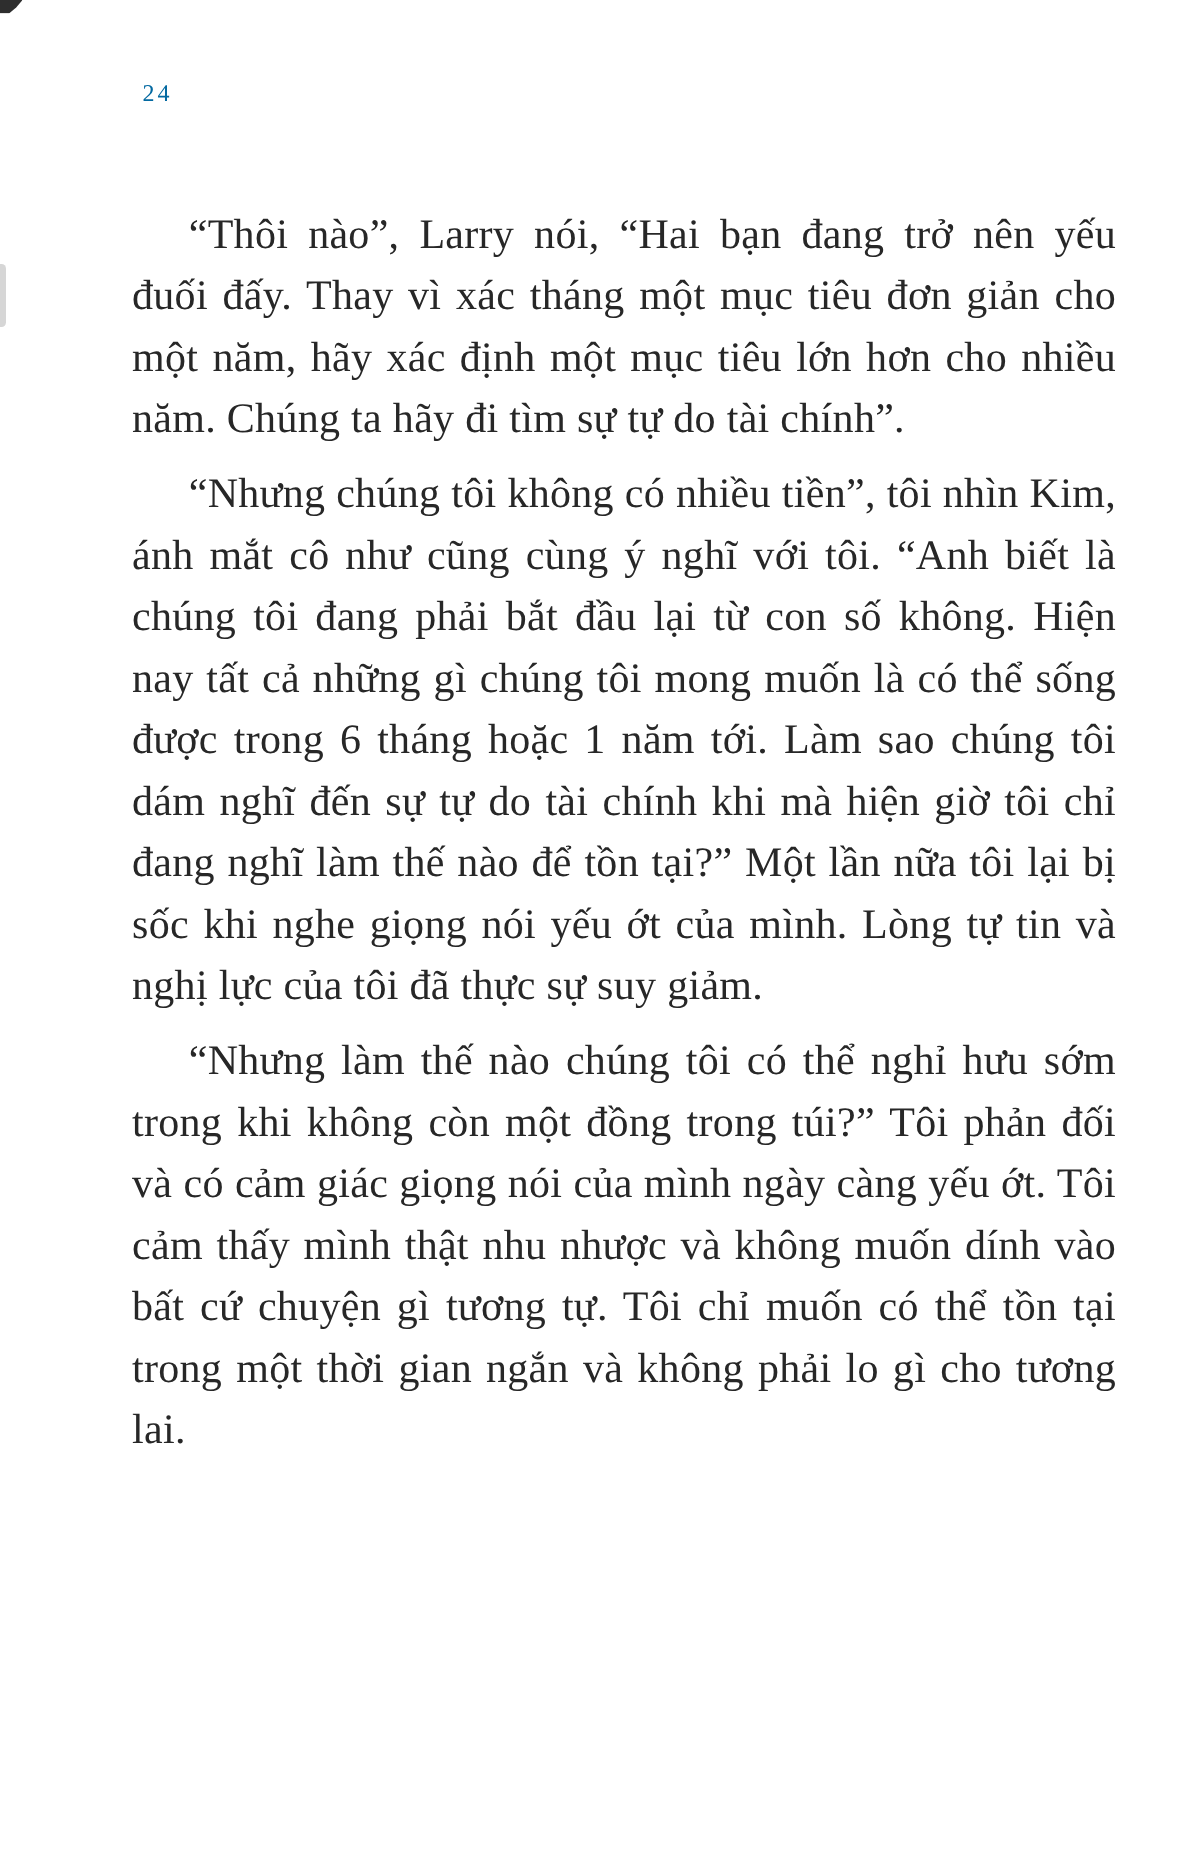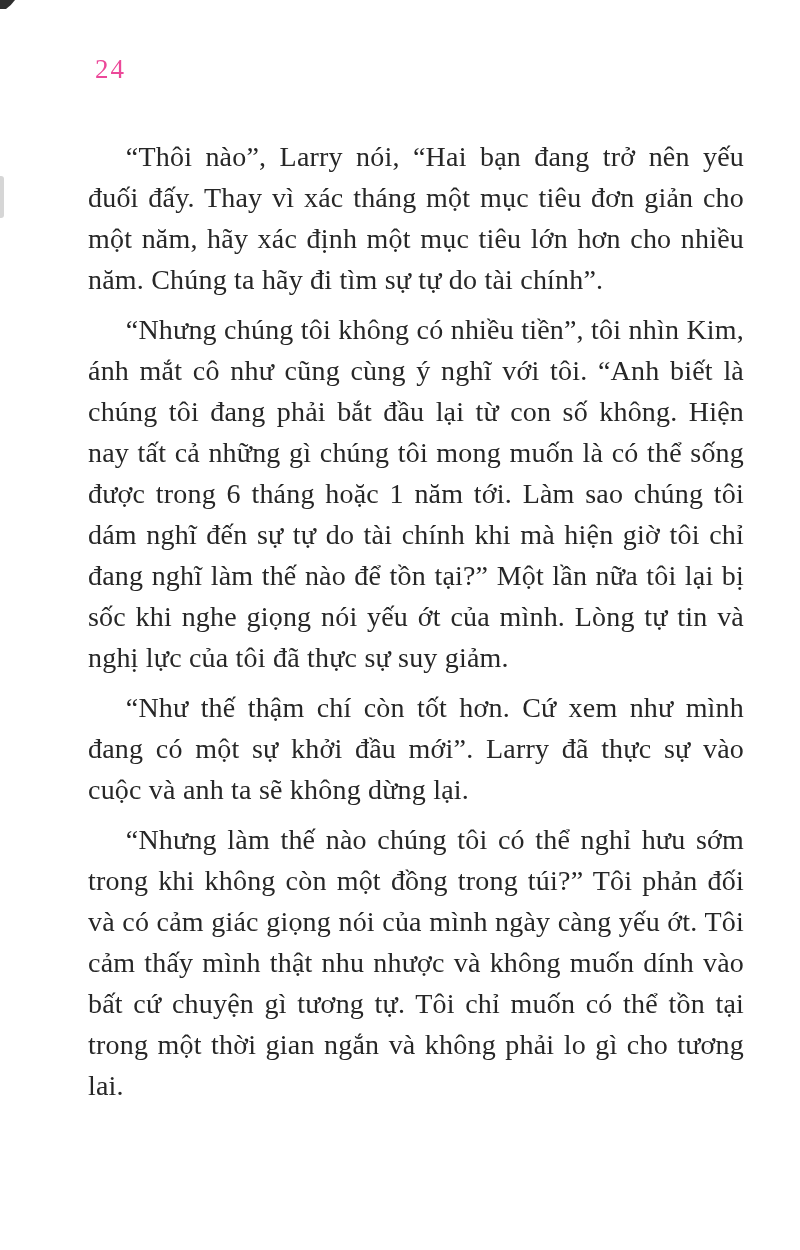--- a/index.html
+++ b/index.html
@@ -34,22 +34,22 @@
   .running-header {
     position: absolute;
     top: 54px;
     left: 95px;
     display: flex;
     align-items: baseline;
     gap: 18px;
     user-select: none;
   }
   .page-number {
-    font-size: 27px;
-    color: #ec4899;
+    font-size: 16px;
+    color: #0369a1;
     letter-spacing: 2px;
   }
   .running-title {
     font-size: 19px;
     color: #979590;
     letter-spacing: 5px;
     word-spacing: 6px;
     text-shadow: 0 0 1px #c9c9c4;
   }
   
@@ -80,17 +80,16 @@
   <div class="corner-chip"></div>
   <div class="edge-smudge"></div>
 
   <div class="running-header">
     <span class="page-number">24</span>
   </div>
 
   <div class="body-text">
     <p>“Thôi nào”, Larry nói, “Hai bạn đang trở nên yếu đuối đấy. Thay vì xác tháng một mục tiêu đơn giản cho một năm, hãy xác định một mục tiêu lớn hơn cho nhiều năm. Chúng ta hãy đi tìm sự tự do tài chính”.</p>
     <p>“Nhưng chúng tôi không có nhiều tiền”, tôi nhìn Kim, ánh mắt cô như cũng cùng ý nghĩ với tôi. “Anh biết là chúng tôi đang phải bắt đầu lại từ con số không. Hiện nay tất cả những gì chúng tôi mong muốn là có thể sống được trong 6 tháng hoặc 1 năm tới. Làm sao chúng tôi dám nghĩ đến sự tự do tài chính khi mà hiện giờ tôi chỉ đang nghĩ làm thế nào để tồn tại?” Một lần nữa tôi lại bị sốc khi nghe giọng nói yếu ớt của mình. Lòng tự tin và nghị lực của tôi đã thực sự suy giảm.</p>
-    <p>“Như thế thậm chí còn tốt hơn. Cứ xem như mình đang có một sự khởi đầu mới”. Larry đã thực sự vào cuộc và anh ta sẽ không dừng lại.</p>
     <p>“Nhưng làm thế nào chúng tôi có thể nghỉ hưu sớm trong khi không còn một đồng trong túi?” Tôi phản đối và có cảm giác giọng nói của mình ngày càng yếu ớt. Tôi cảm thấy mình thật nhu nhược và không muốn dính vào bất cứ chuyện gì tương tự. Tôi chỉ muốn có thể tồn tại trong một thời gian ngắn và không phải lo gì cho tương lai.</p>
   </div>
 
 </div>
 
 </body></html>

